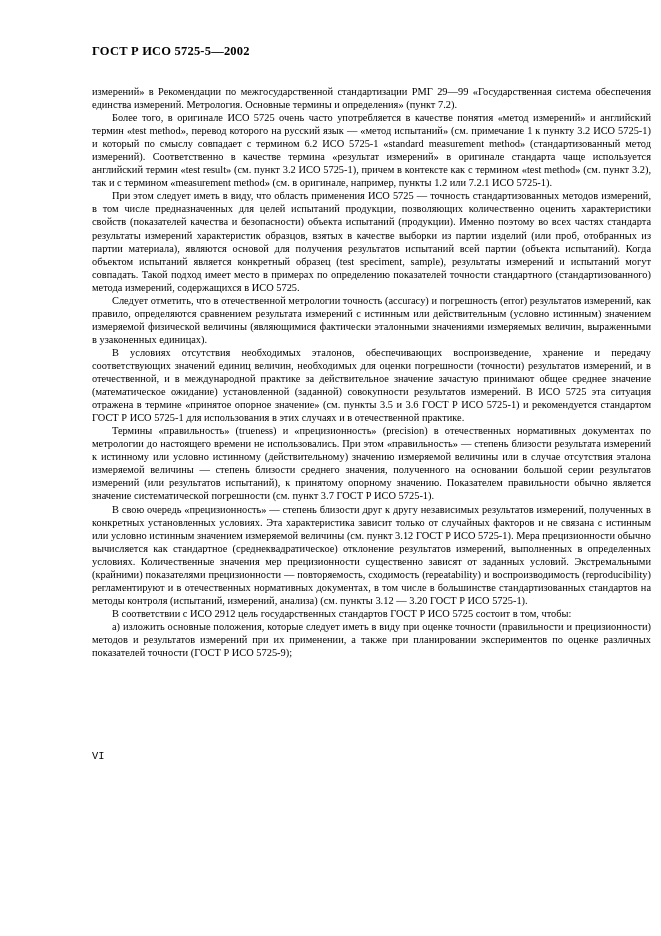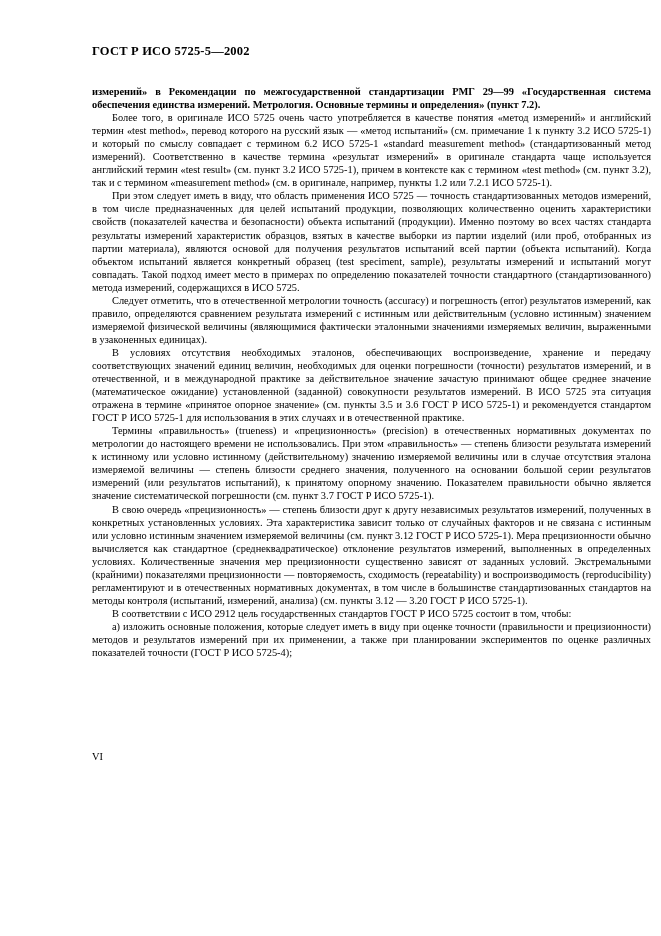--- a/index.html
+++ b/index.html
@@ -38,43 +38,42 @@
     text-align: justify;
     text-justify: inter-word;
     hyphens: manual;
   }
   .body-text p {
     margin: 0;
     text-indent: 20px;
   }
   .body-text p.noindent {
     text-indent: 0;
-    font-weight: bold;
   }
   .folio {
     position: absolute;
     left: 58px;
     bottom: 28px;
     font-size: 10.4px;
-    font-family: Liberation Serif, serif;
+    font-family: Liberation Mono, monospace;
   }
 </style>
 </head>
 <body>
 
 <div class="page">
 
   <div class="doc-header">ГОСТ Р ИСО 5725-5—2002</div>
 
   <div class="body-text">
     <p class="noindent">измерений» в Рекомендации по межгосударственной стандартизации РМГ 29—99 «Государственная система обеспечения единства измерений. Метрология. Основные термины и определения» (пункт 7.2).</p>
     <p>Более того, в оригинале ИСО 5725 очень часто употребляется в качестве понятия «метод измерений» и английский термин «test method», перевод которого на русский язык — «метод испытаний» (см. примечание 1 к пункту 3.2 ИСО 5725-1) и который по смыслу совпадает с термином 6.2 ИСО 5725-1 «standard measurement method» (стандартизованный метод измерений). Соответственно в качестве термина «результат измерений» в оригинале стандарта чаще используется английский термин «test result» (см. пункт 3.2 ИСО 5725-1), причем в контексте как с термином «test method» (см. пункт 3.2), так и с термином «measurement method» (см. в оригинале, например, пункты 1.2 или 7.2.1 ИСО 5725-1).</p>
     <p>При этом следует иметь в виду, что область применения ИСО 5725 — точность стандартизованных методов измерений, в том числе предназначенных для целей испытаний продукции, позволяющих количественно оценить характеристики свойств (показателей качества и безопасности) объекта испытаний (продукции). Именно поэтому во всех частях стандарта результаты измерений характеристик образцов, взятых в качестве выборки из партии изделий (или проб, отобранных из партии материала), являются основой для получения результатов испытаний всей партии (объекта испытаний). Когда объектом испытаний является конкретный образец (test speciment, sample), результаты измерений и испытаний могут совпадать. Такой подход имеет место в примерах по определению показателей точности стандартного (стандартизованного) метода измерений, содержащихся в ИСО 5725.</p>
     <p>Следует отметить, что в отечественной метрологии точность (accuracy) и погрешность (error) результатов измерений, как правило, определяются сравнением результата измерений с истинным или действительным (условно истинным) значением измеряемой физической величины (являющимися фактически эталонными значениями измеряемых величин, выраженными в узаконенных единицах).</p>
     <p>В условиях отсутствия необходимых эталонов, обеспечивающих воспроизведение, хранение и передачу соответствующих значений единиц величин, необходимых для оценки погрешности (точности) результатов измерений, и в отечественной, и в международной практике за действительное значение зачастую принимают общее среднее значение (математическое ожидание) установленной (заданной) совокупности результатов измерений. В ИСО 5725 эта ситуация отражена в термине «принятое опорное значение» (см. пункты 3.5 и 3.6 ГОСТ Р ИСО 5725-1) и рекомендуется стандартом ГОСТ Р ИСО 5725-1 для использования в этих случаях и в отечественной практике.</p>
     <p>Термины «правильность» (trueness) и «прецизионность» (precision) в отечественных нормативных документах по метрологии до настоящего времени не использовались. При этом «правильность» — степень близости результата измерений к истинному или условно истинному (действительному) значению измеряемой величины или в случае отсутствия эталона измеряемой величины — степень близости среднего значения, полученного на основании большой серии результатов измерений (или результатов испытаний), к принятому опорному значению. Показателем правильности обычно является значение систематической погрешности (см. пункт 3.7 ГОСТ Р ИСО 5725-1).</p>
     <p>В свою очередь «прецизионность» — степень близости друг к другу независимых результатов измерений, полученных в конкретных установленных условиях. Эта характеристика зависит только от случайных факторов и не связана с истинным или условно истинным значением измеряемой величины (см. пункт 3.12 ГОСТ Р ИСО 5725-1). Мера прецизионности обычно вычисляется как стандартное (среднеквадратическое) отклонение результатов измерений, выполненных в определенных условиях. Количественные значения мер прецизионности существенно зависят от заданных условий. Экстремальными (крайними) показателями прецизионности — повторяемость, сходимость (repeatability) и воспроизводимость (reproducibility) регламентируют и в отечественных нормативных документах, в том числе в большинстве стандартизованных стандартов на методы контроля (испытаний, измерений, анализа) (см. пункты 3.12 — 3.20 ГОСТ Р ИСО 5725-1).</p>
     <p>В соответствии с ИСО 2912 цель государственных стандартов ГОСТ Р ИСО 5725 состоит в том, чтобы:</p>
-    <p>а) изложить основные положения, которые следует иметь в виду при оценке точности (правильности и прецизионности) методов и результатов измерений при их применении, а также при планировании экспериментов по оценке различных показателей точности (ГОСТ Р ИСО 5725-4);</p>
+    <p>а) изложить основные положения, которые следует иметь в виду при оценке точности (правильности и прецизионности) методов и результатов измерений при их применении, а также при планировании экспериментов по оценке различных показателей точности (ГОСТ Р ИСО 5725-9);</p>
   </div>
 
   <div class="folio">VI</div>
 </div>
 
 </body></html>

